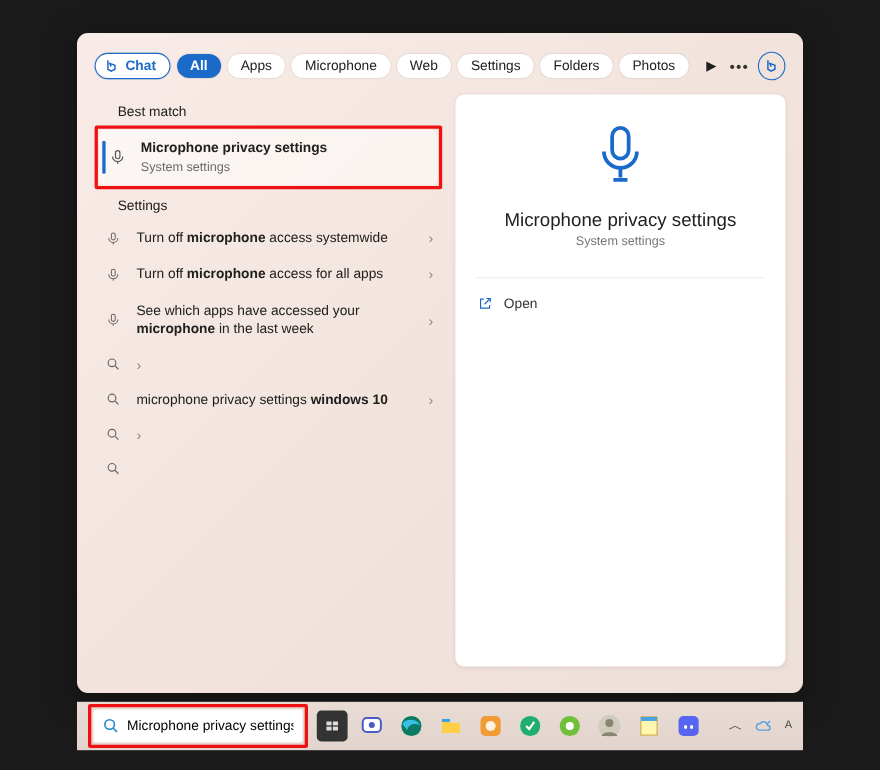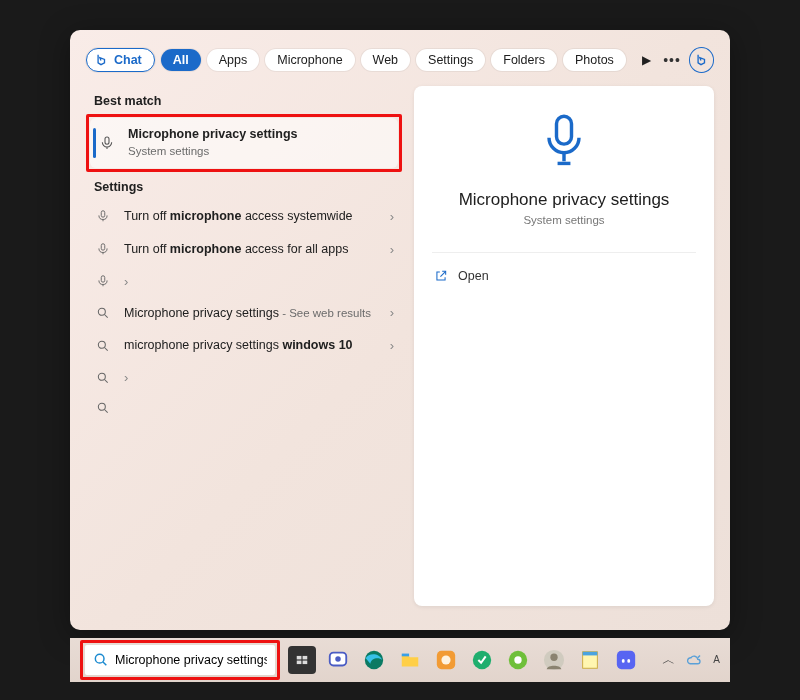--- a/index.html
+++ b/index.html
@@ -43,21 +43,21 @@
   .pill.all { background:#1b6ac9; color:#fff; font-weight:600; }
   .tabs .spacer { flex:1; }
   .play { width:18px; text-align:center; font-size:12px; }
   .dots { width:22px; text-align:center; font-size:14px; letter-spacing:1px; color:#333; }
   .bing-round { width:26px;height:26px;border-radius:50%;border:1.5px solid #1b6ac9;display:flex;align-items:center;justify-content:center;color:#1b6ac9;font-weight:700; }
 
   .body { display:flex; gap:12px; margin-top:10px; height: calc(100% - 42px); }
   .left { flex:1; min-width:0; }
   .right { width: 300px; }
 
-  .section-h { font-weight:700; font-size:12.5px; margin: 8px 8px 6px; }
+  .section-h { font-weight:400; font-size:12.5px; margin: 8px 21px 6px; }
   .item {
     display:flex; align-items:center; gap:10px;
     padding:8px 8px 8px 6px;
     border-radius:6px;
     position:relative;
   }
   .item .icon { width:22px; display:flex; justify-content:center; color:#666; }
   .item .txt { flex:1; font-size:12.5px; line-height:1.35; }
   .item .sub { font-size:11.5px; color:#6b6b6b; }
   .item .chev { color:#888; font-size:13px; }
@@ -179,33 +179,33 @@
         <span class="chev">›</span>
       </div>
 
       <div class="item">
         <span class="icon">
           <svg width="14" height="14" viewBox="0 0 24 24" fill="none" stroke="#666" stroke-width="1.6">
               <rect x="9" y="3" width="6" height="11" rx="3"></rect>
               <path d="M5 11a7 7 0 0 0 14 0M12 18v3"></path>
             </svg>
         </span>
+        <span class="txt">
+          <span>See which apps have accessed your </span><b>microphone</b><span> in the last week</span>
+        </span>
         <span class="chev">›</span>
       </div>
 
 
       <div class="item">
         <span class="icon">
           <svg width="14" height="14" viewBox="0 0 24 24" fill="none" stroke="#666" stroke-width="1.8">
               <circle cx="10" cy="10" r="6"></circle>
               <path d="M15 15l5 5"></path>
             </svg>
-        </span>
-        <span class="txt">
-          <span>Microphone privacy settings</span><span class="sub"> - See web results</span>
         </span>
         <span class="chev">›</span>
       </div>
 
       <div class="item">
         <span class="icon">
           <svg width="14" height="14" viewBox="0 0 24 24" fill="none" stroke="#666" stroke-width="1.8">
               <circle cx="10" cy="10" r="6"></circle>
               <path d="M15 15l5 5"></path>
             </svg>

